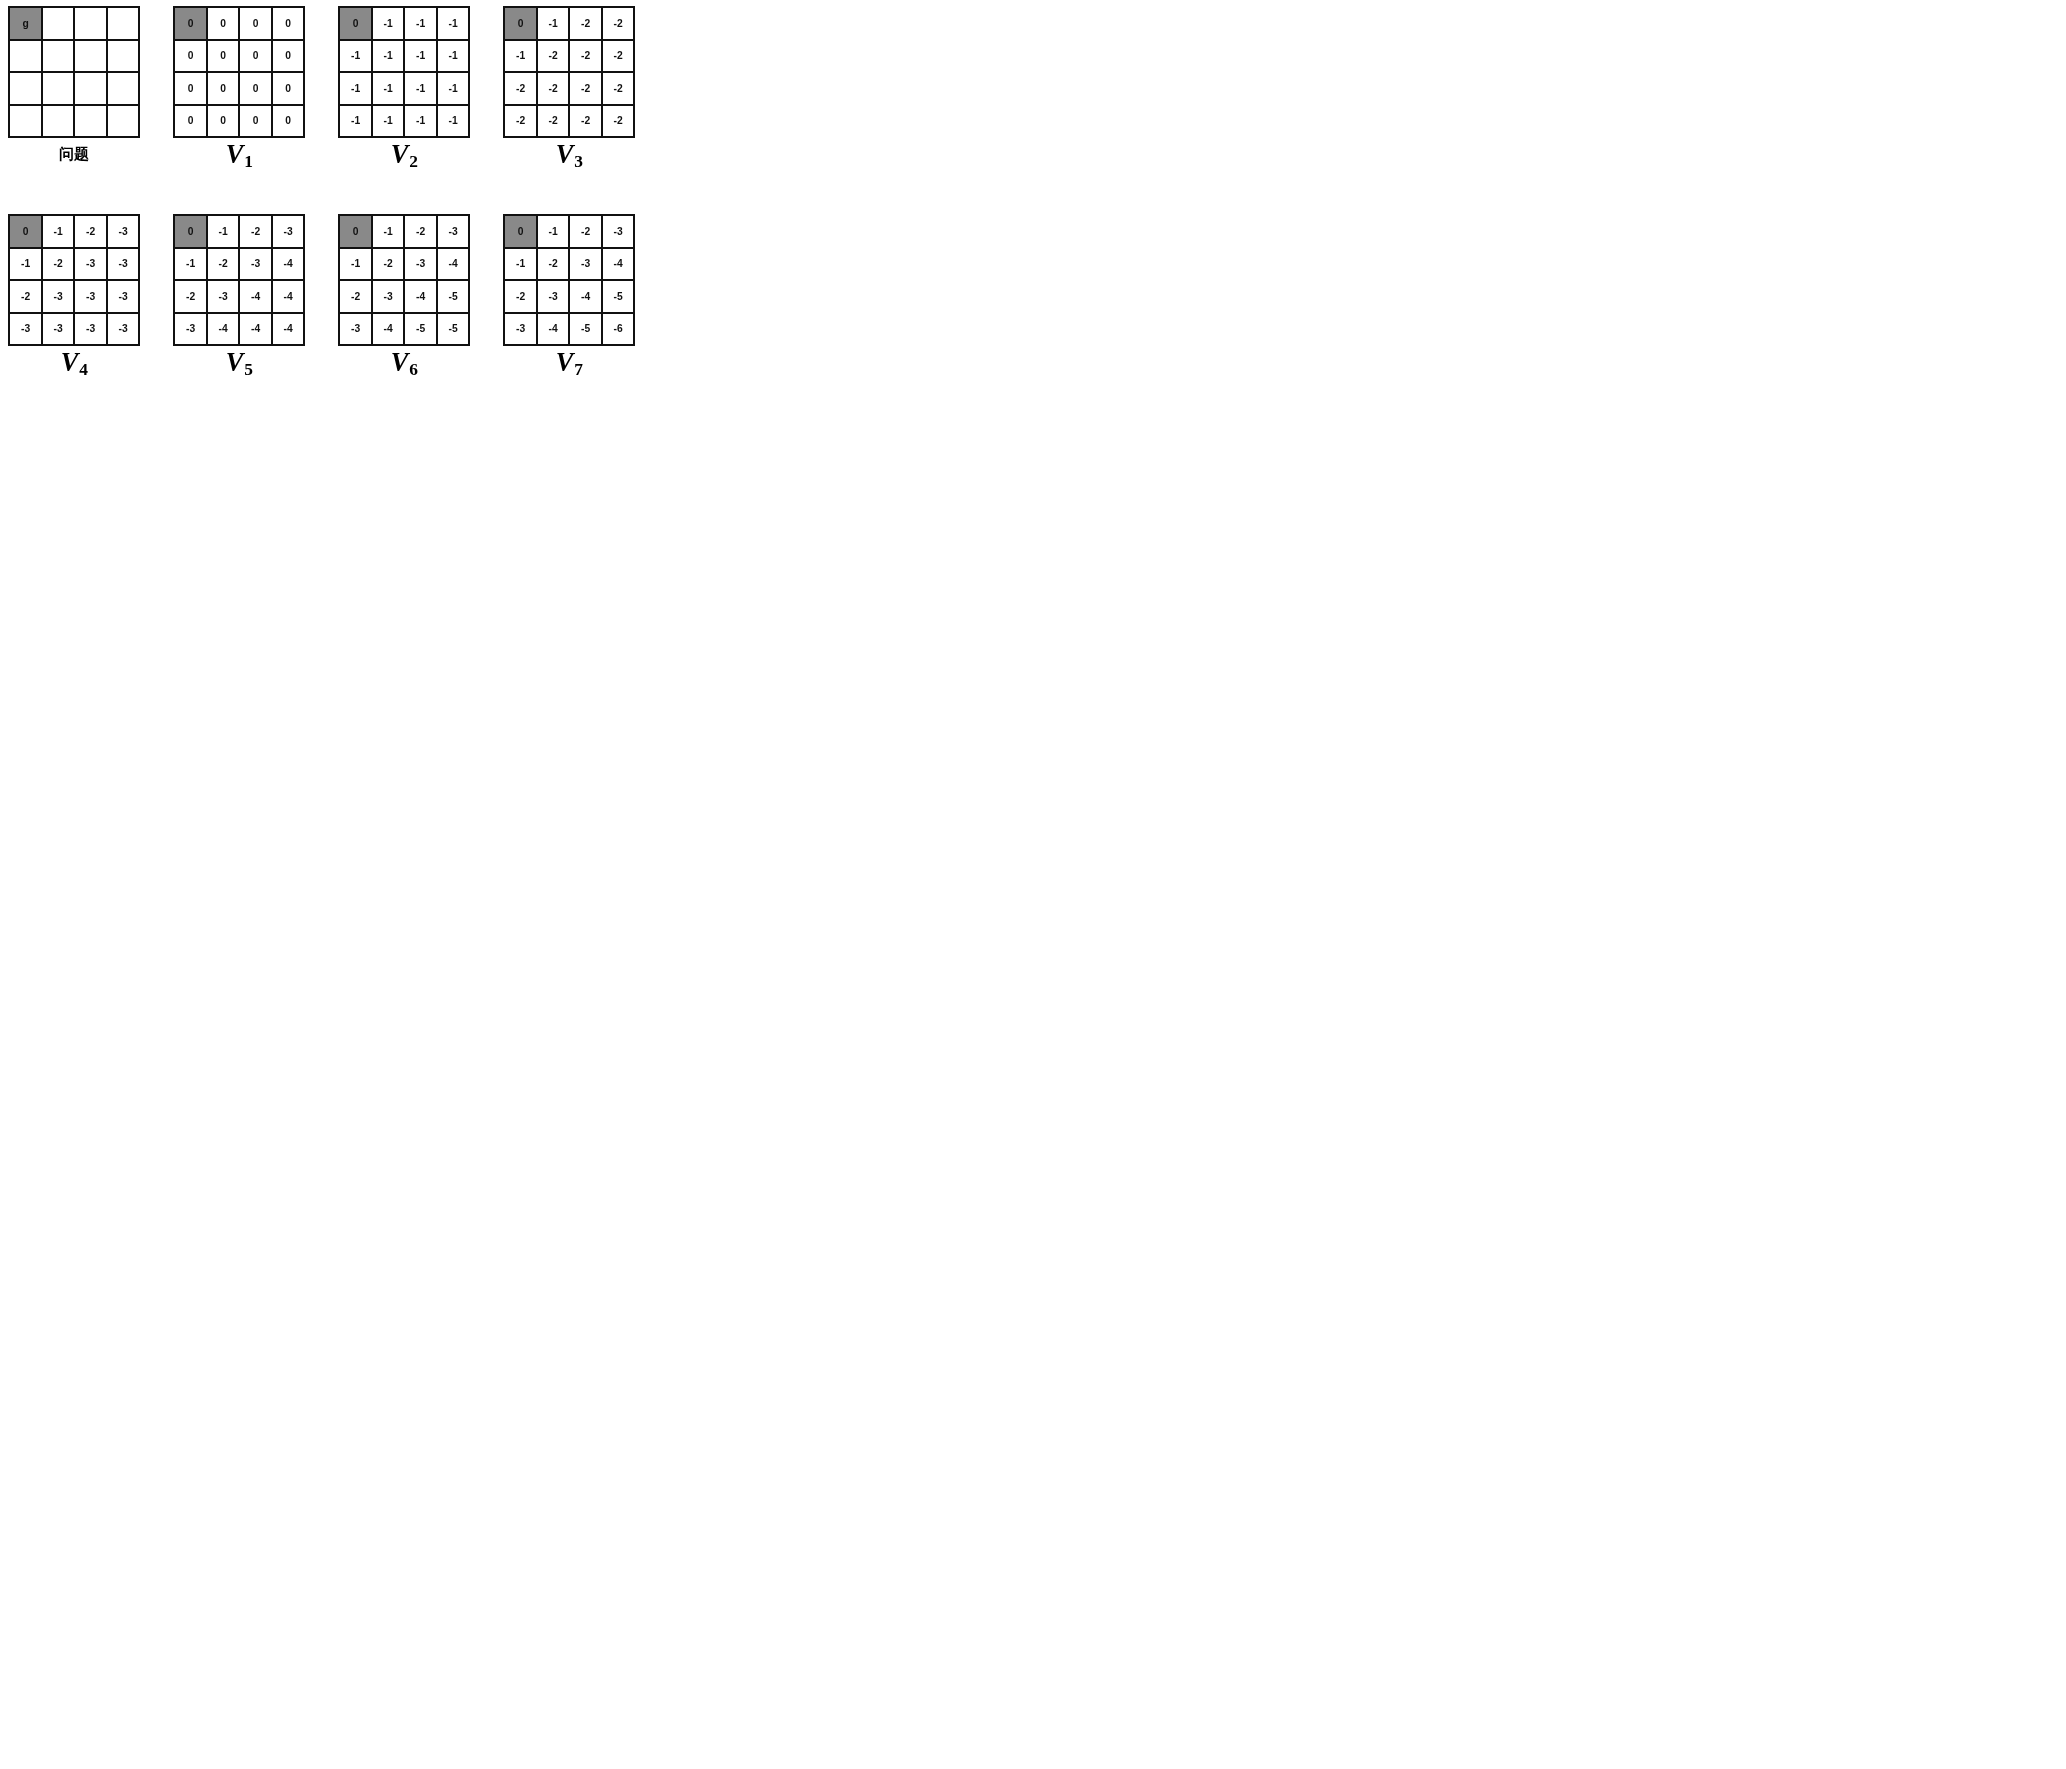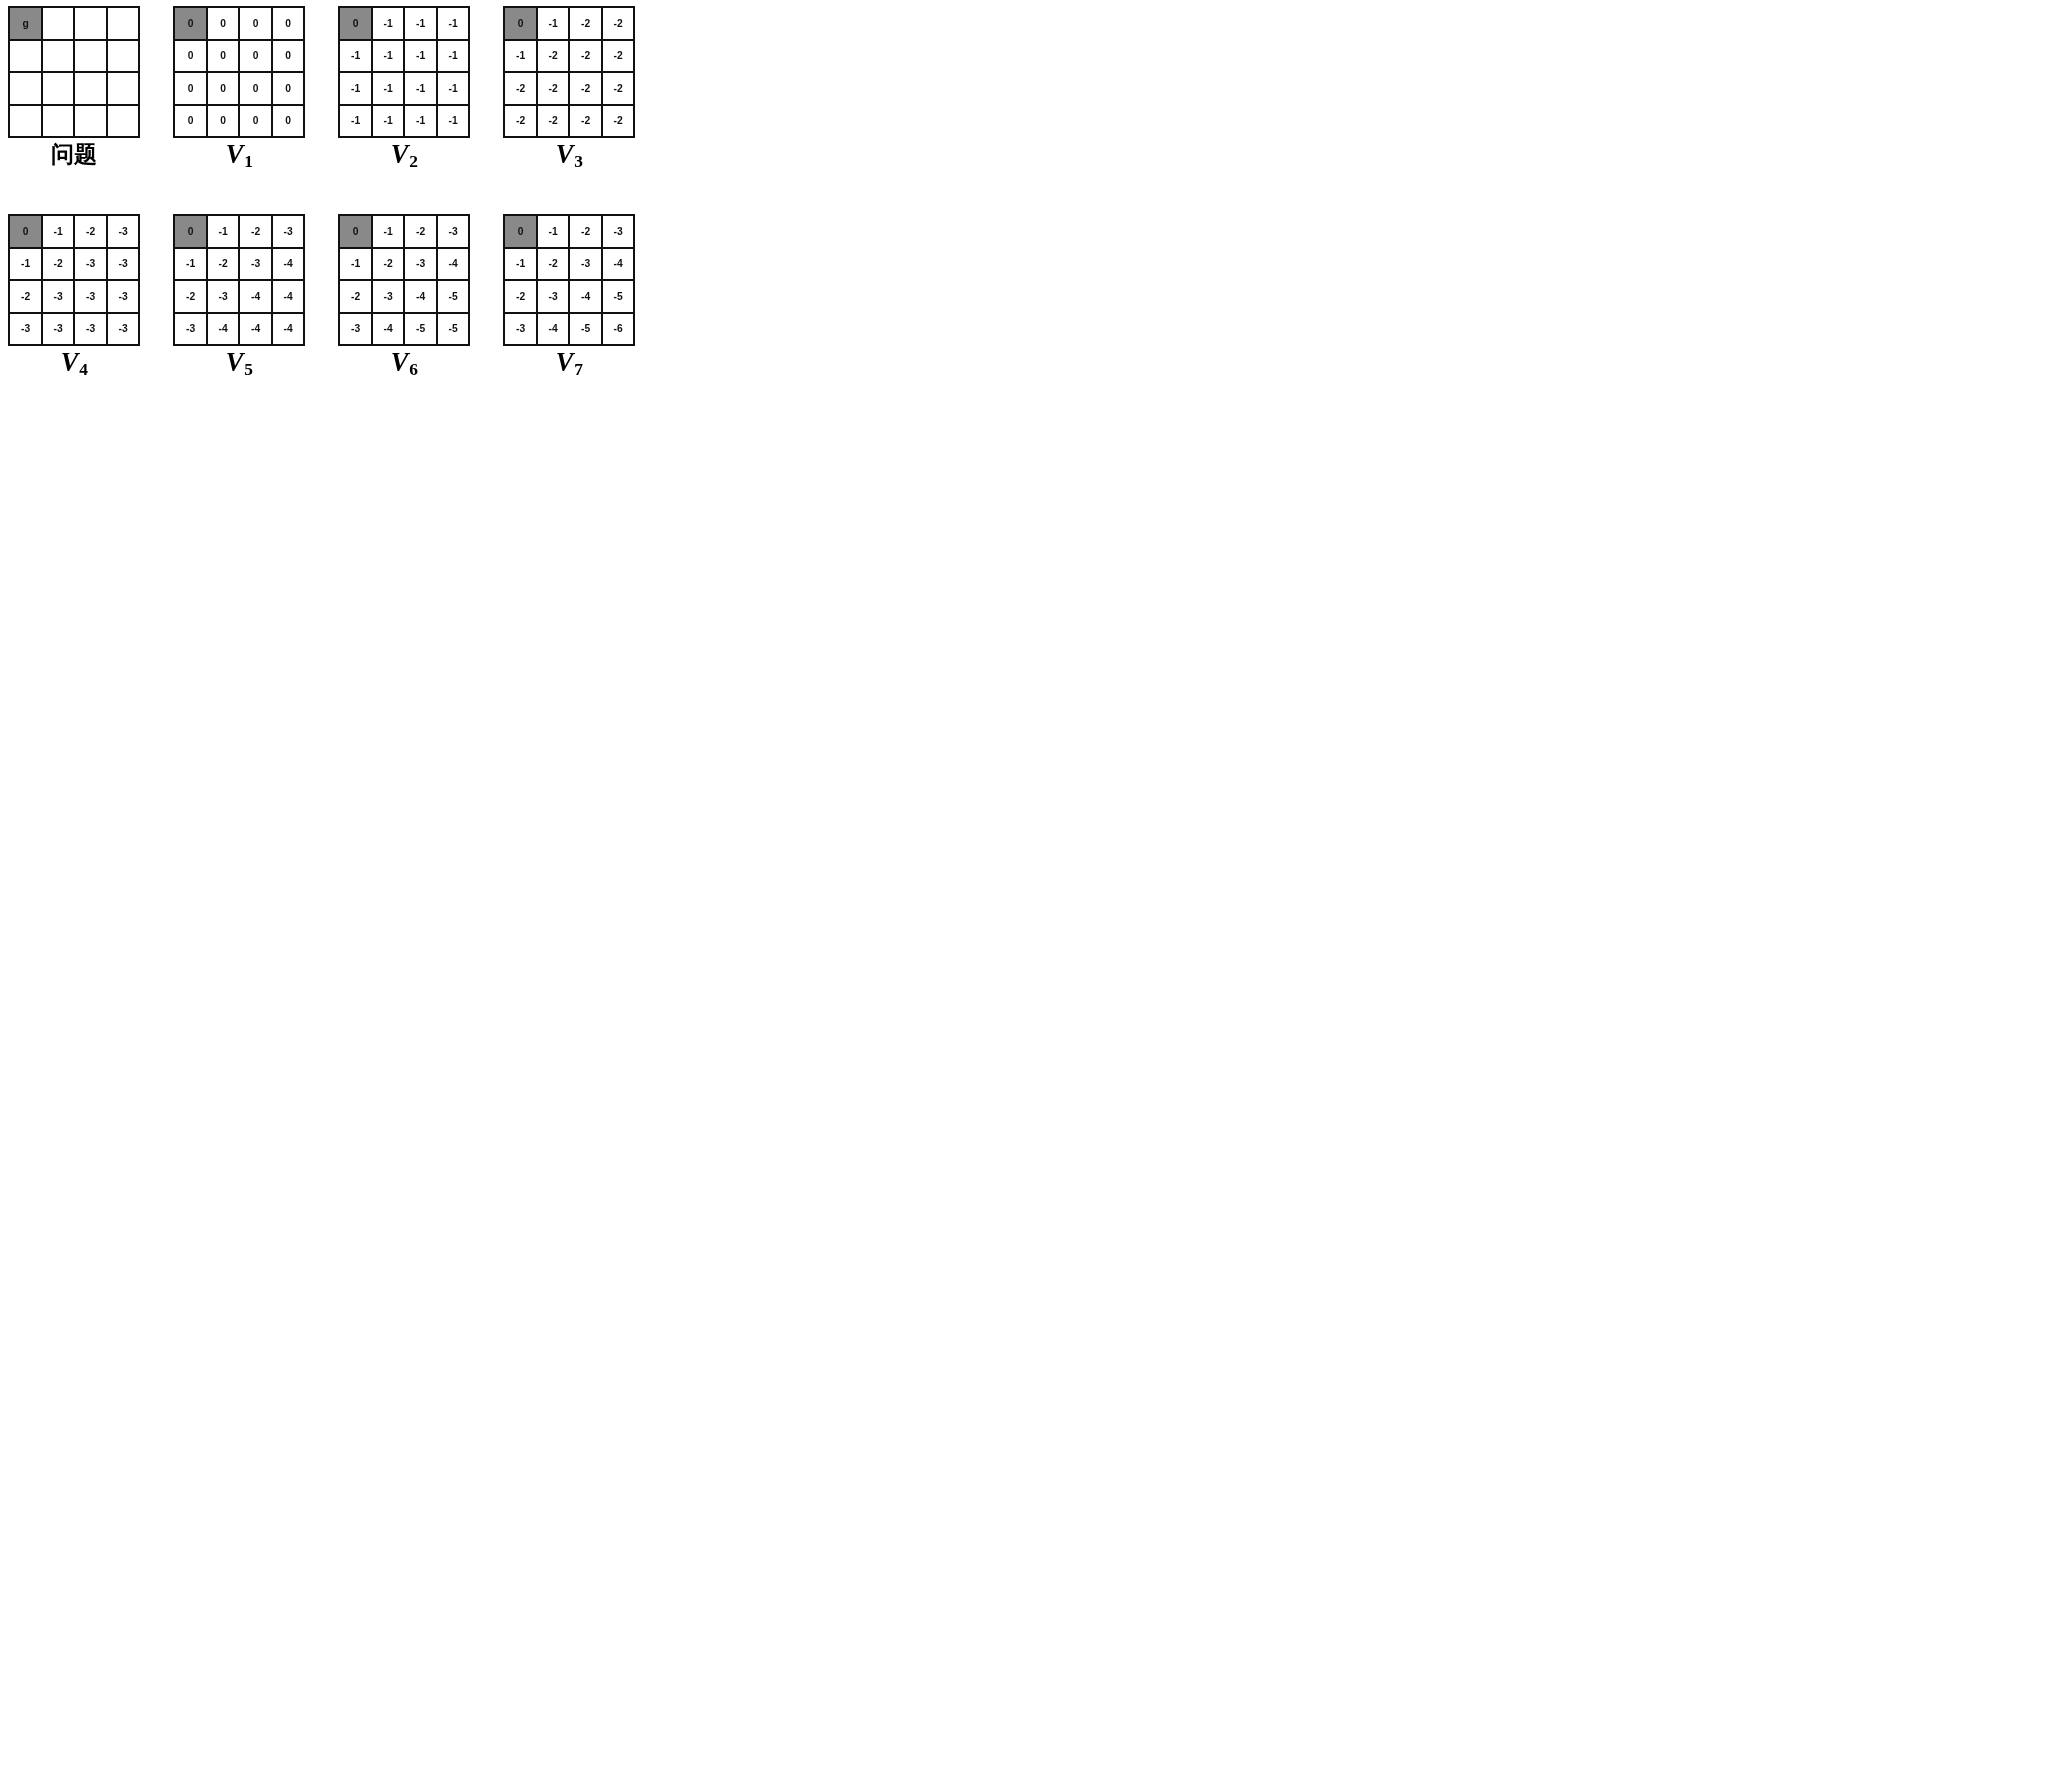--- a/index.html
+++ b/index.html
@@ -23,21 +23,21 @@
     overflow:hidden;
   }
   .cell.goal{background:#898989}
   .caption{
     height:33px;display:flex;align-items:center;justify-content:center;
     color:#000000;font-family:"Liberation Serif","DejaVu Serif",serif;font-weight:bold;
   }
   .caption.cjk{font-size:23px}
   .cap-base{font-style:italic;font-size:26.4px;line-height:1}
   .cap-sub{font-size:17.4px;line-height:1;position:relative;top:6.6px;margin-left:0.8px}
-  .caption.cjk .cap-base{font-style:normal;font-size:23px}
+  .caption.cjk .cap-base{font-style:normal;font-size:15px}
 </style>
 </head>
 <body>
 
 <div class="page">
 
   <div class="row">
     <figure class="fig" style="margin:0">
       <div class="grid">
           <div class="cell goal">g</div>

